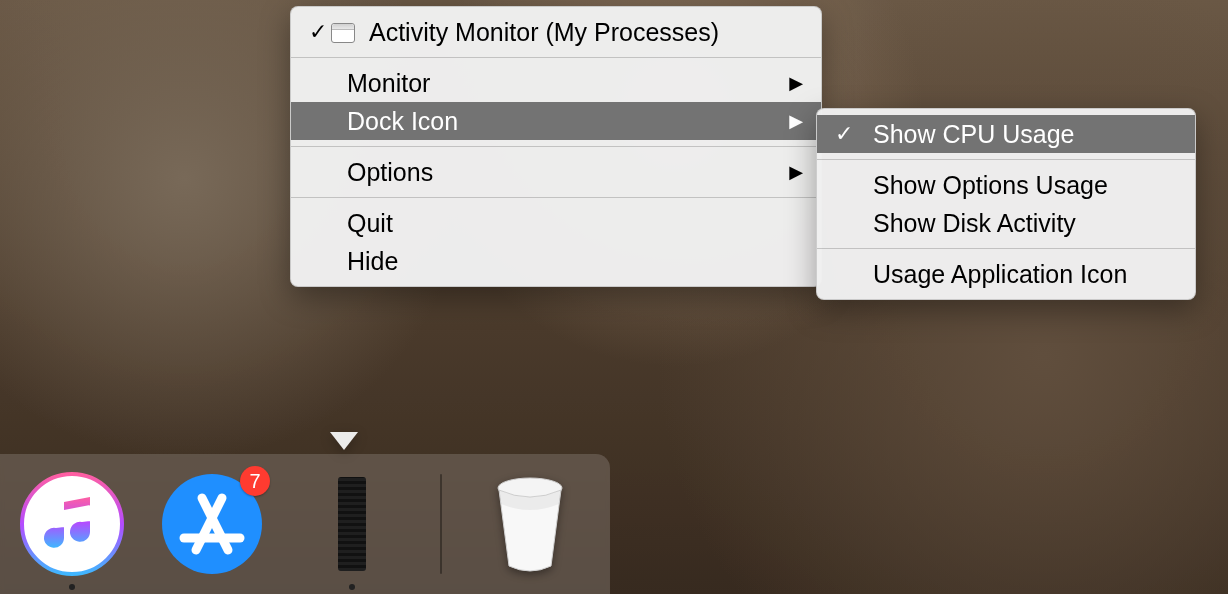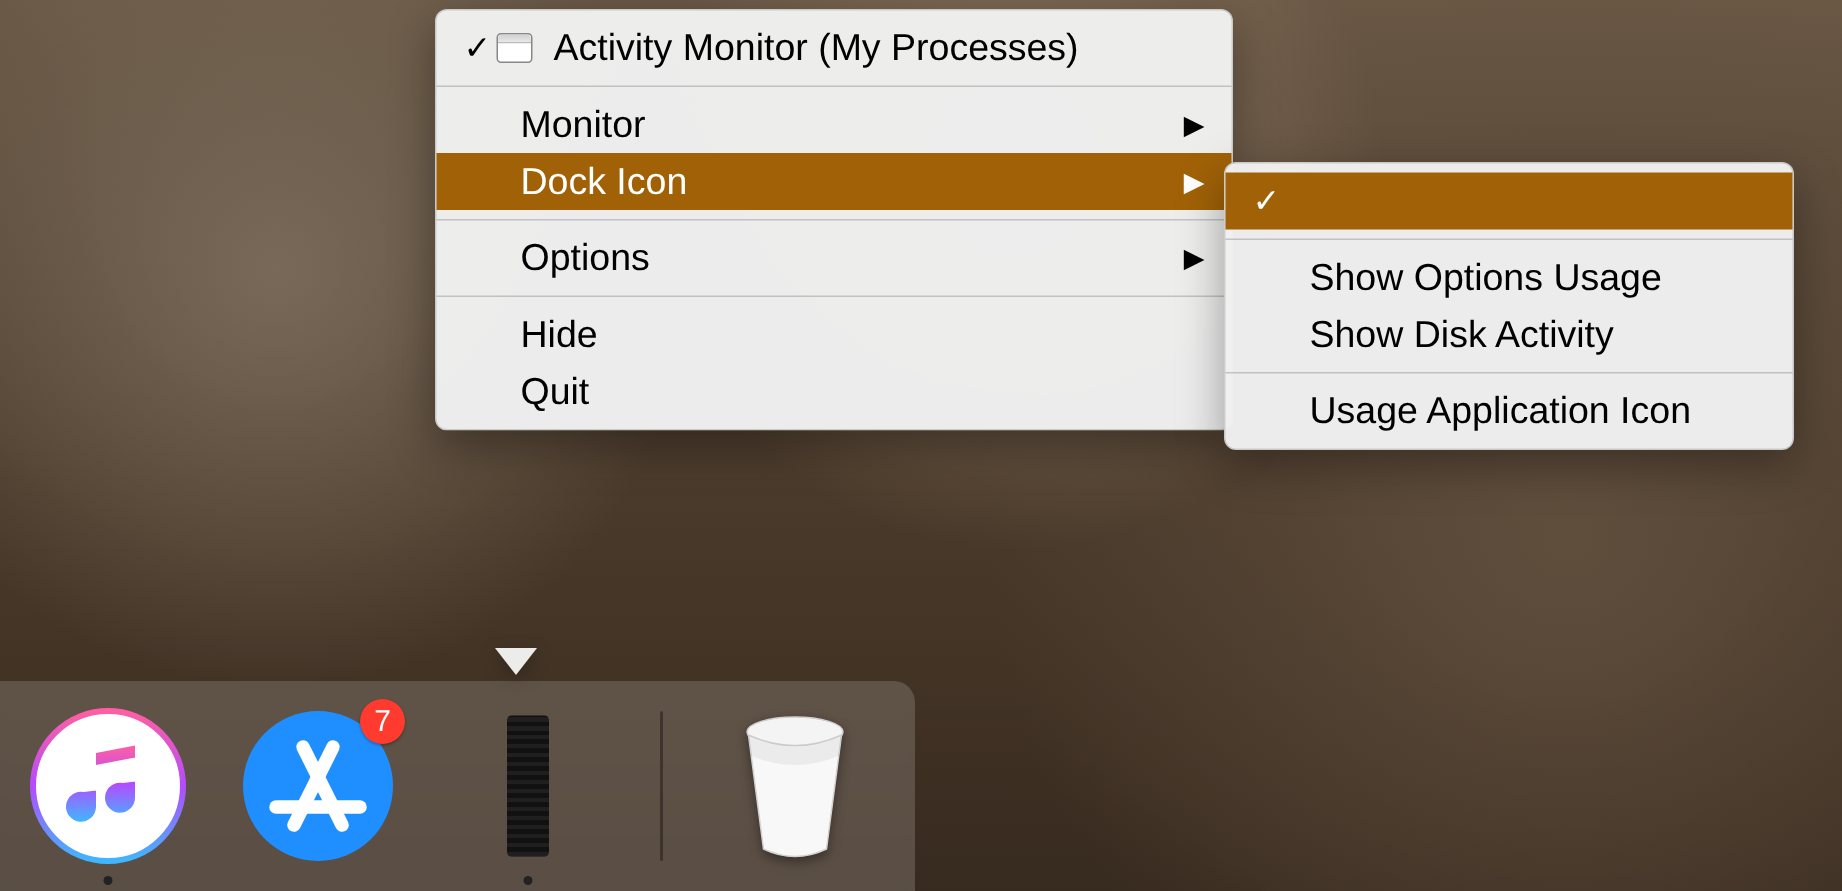--- a/index.html
+++ b/index.html
@@ -104,21 +104,21 @@
 
   .menu-item {
     position: relative;
     height: 38px;
     display: flex;
     align-items: center;
     padding: 0 20px 0 56px;
     white-space: nowrap;
   }
   .menu-item.highlight {
-    background: #a16207;
+    background: #737373;
     color: #fff;
   }
   .menu-item .check {
     position: absolute;
     left: 18px;
     font-size: 22px;
   }
   .menu-item .arrow {
     position: absolute;
     right: 18px;
@@ -248,31 +248,32 @@
     <span>Dock Icon</span>
     <span class="arrow">▶</span>
   </div>
   <div class="menu-sep"></div>
   <div class="menu-item">
     <span>Options</span>
     <span class="arrow">▶</span>
   </div>
   <div class="menu-sep"></div>
   <div class="menu-item">
+    <span>Quit</span>
+  </div>
+  <div class="menu-item">
     <span>Hide</span>
-  </div>
-  <div class="menu-item">
-    <span>Quit</span>
   </div>
 </div>
 <div class="tail"></div>
 
 <div class="menu sub">
   <div class="menu-item highlight">
     <span class="check">✓</span>
+    <span>Show CPU Usage</span>
   </div>
   <div class="menu-sep"></div>
   <div class="menu-item">
     <span>Show Options Usage</span>
   </div>
   <div class="menu-item">
     <span>Show Disk Activity</span>
   </div>
   <div class="menu-sep"></div>
   <div class="menu-item">

